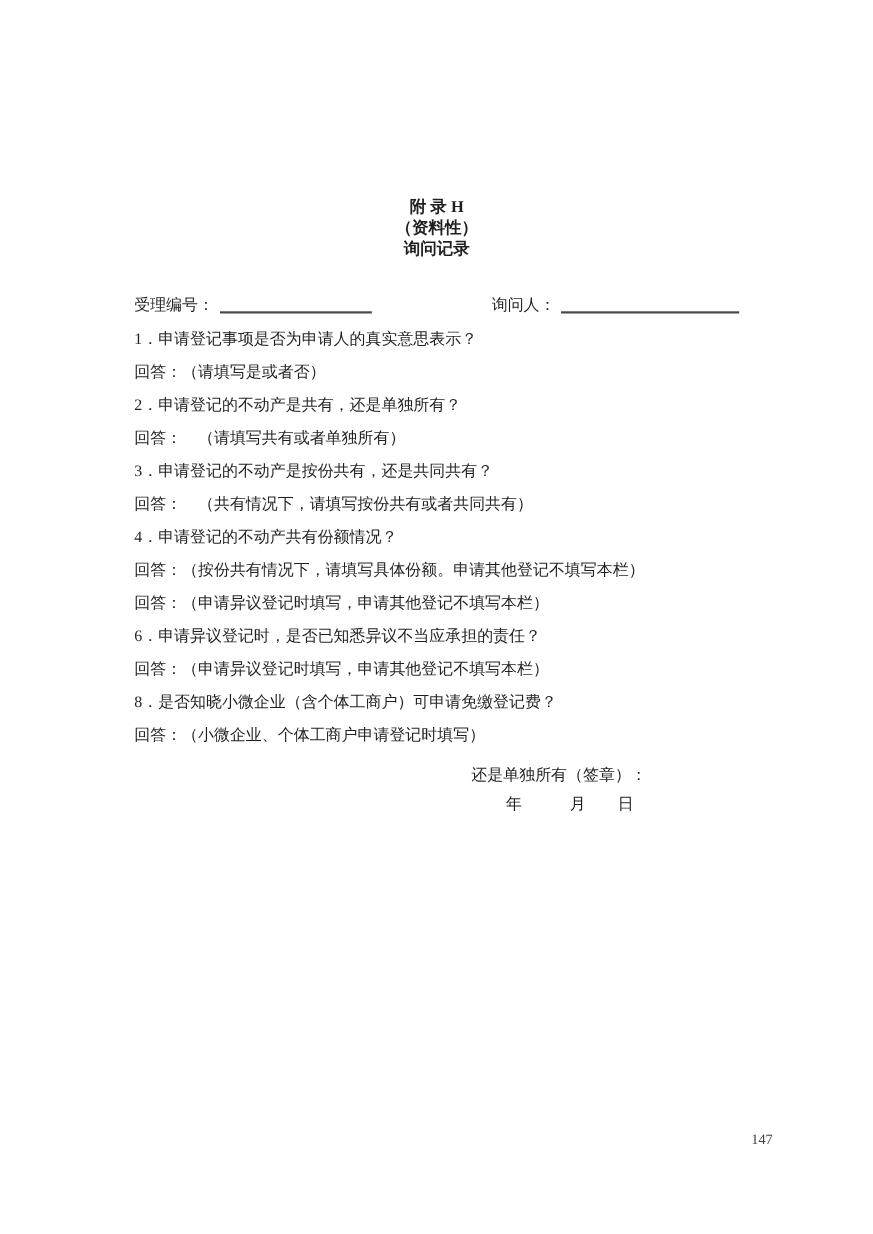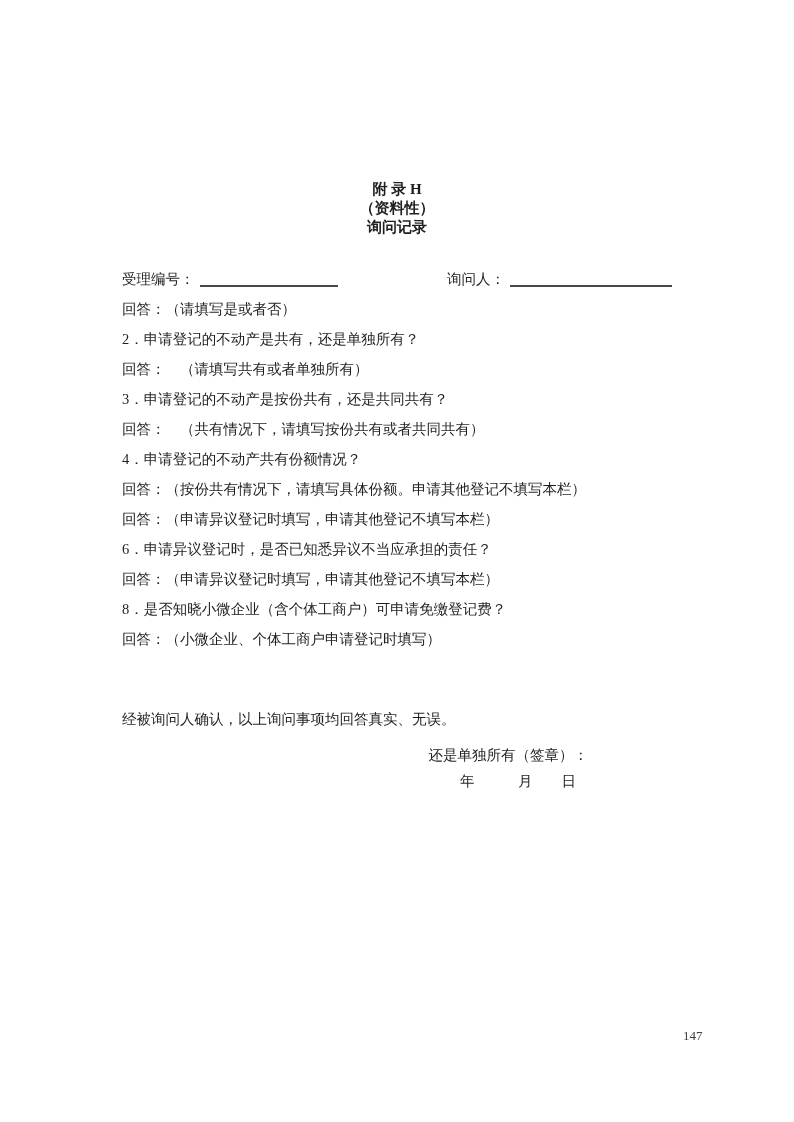--- a/index.html
+++ b/index.html
@@ -29,20 +29,21 @@
     font-size: 15px;
     line-height: 19px;
   }
   .header-row {
     display: flex;
     justify-content: space-between;
     align-items: center;
     margin-top: 32px;
     height: 20px;
     line-height: 20px;
+    font-family: Liberation Mono, monospace;
   }
   .blank {
     display: inline-block;
     border-bottom: 2px solid #484848;
     height: 14px;
     vertical-align: -3px;
     margin-left: 5px;
   }
   .blank-accept { width: 138px; }
   .blank-inquirer { width: 162px; }
@@ -89,20 +90,21 @@
   <div class="header-row">
     <div>
       <span>受理编号：</span><span class="blank blank-accept"></span>
     </div>
     <div>
       <span>询问人：</span><span class="blank blank-inquirer"></span>
     </div>
   </div>
 
   <div>
+    <div class="q">1．申请登记事项是否为申请人的真实意思表示？</div>
     <div class="a">回答：（请填写是或者否）</div>
   </div>
 
   <div>
     <div class="q">2．申请登记的不动产是共有，还是单独所有？</div>
     <div class="a">回答：　（请填写共有或者单独所有）</div>
   </div>
 
   <div>
     <div class="q">3．申请登记的不动产是按份共有，还是共同共有？</div>
@@ -122,20 +124,19 @@
     <div class="q">6．申请异议登记时，是否已知悉异议不当应承担的责任？</div>
     <div class="a">回答：（申请异议登记时填写，申请其他登记不填写本栏）</div>
   </div>
 
   <div>
     <div class="q">8．是否知晓小微企业（含个体工商户）可申请免缴登记费？</div>
     <div class="a">回答：（小微企业、个体工商户申请登记时填写）</div>
   </div>
 
 
-  <p class="confirm">经被询问人确认，以上询问事项均回答真实、无误。</p>
 
   <div class="sig-line">还是单独所有（签章）：</div>
   <div class="date-line">年　　　月　　日</div>
 
   <div class="page-number">147</div>
 
 </div>
 
 </body></html>

